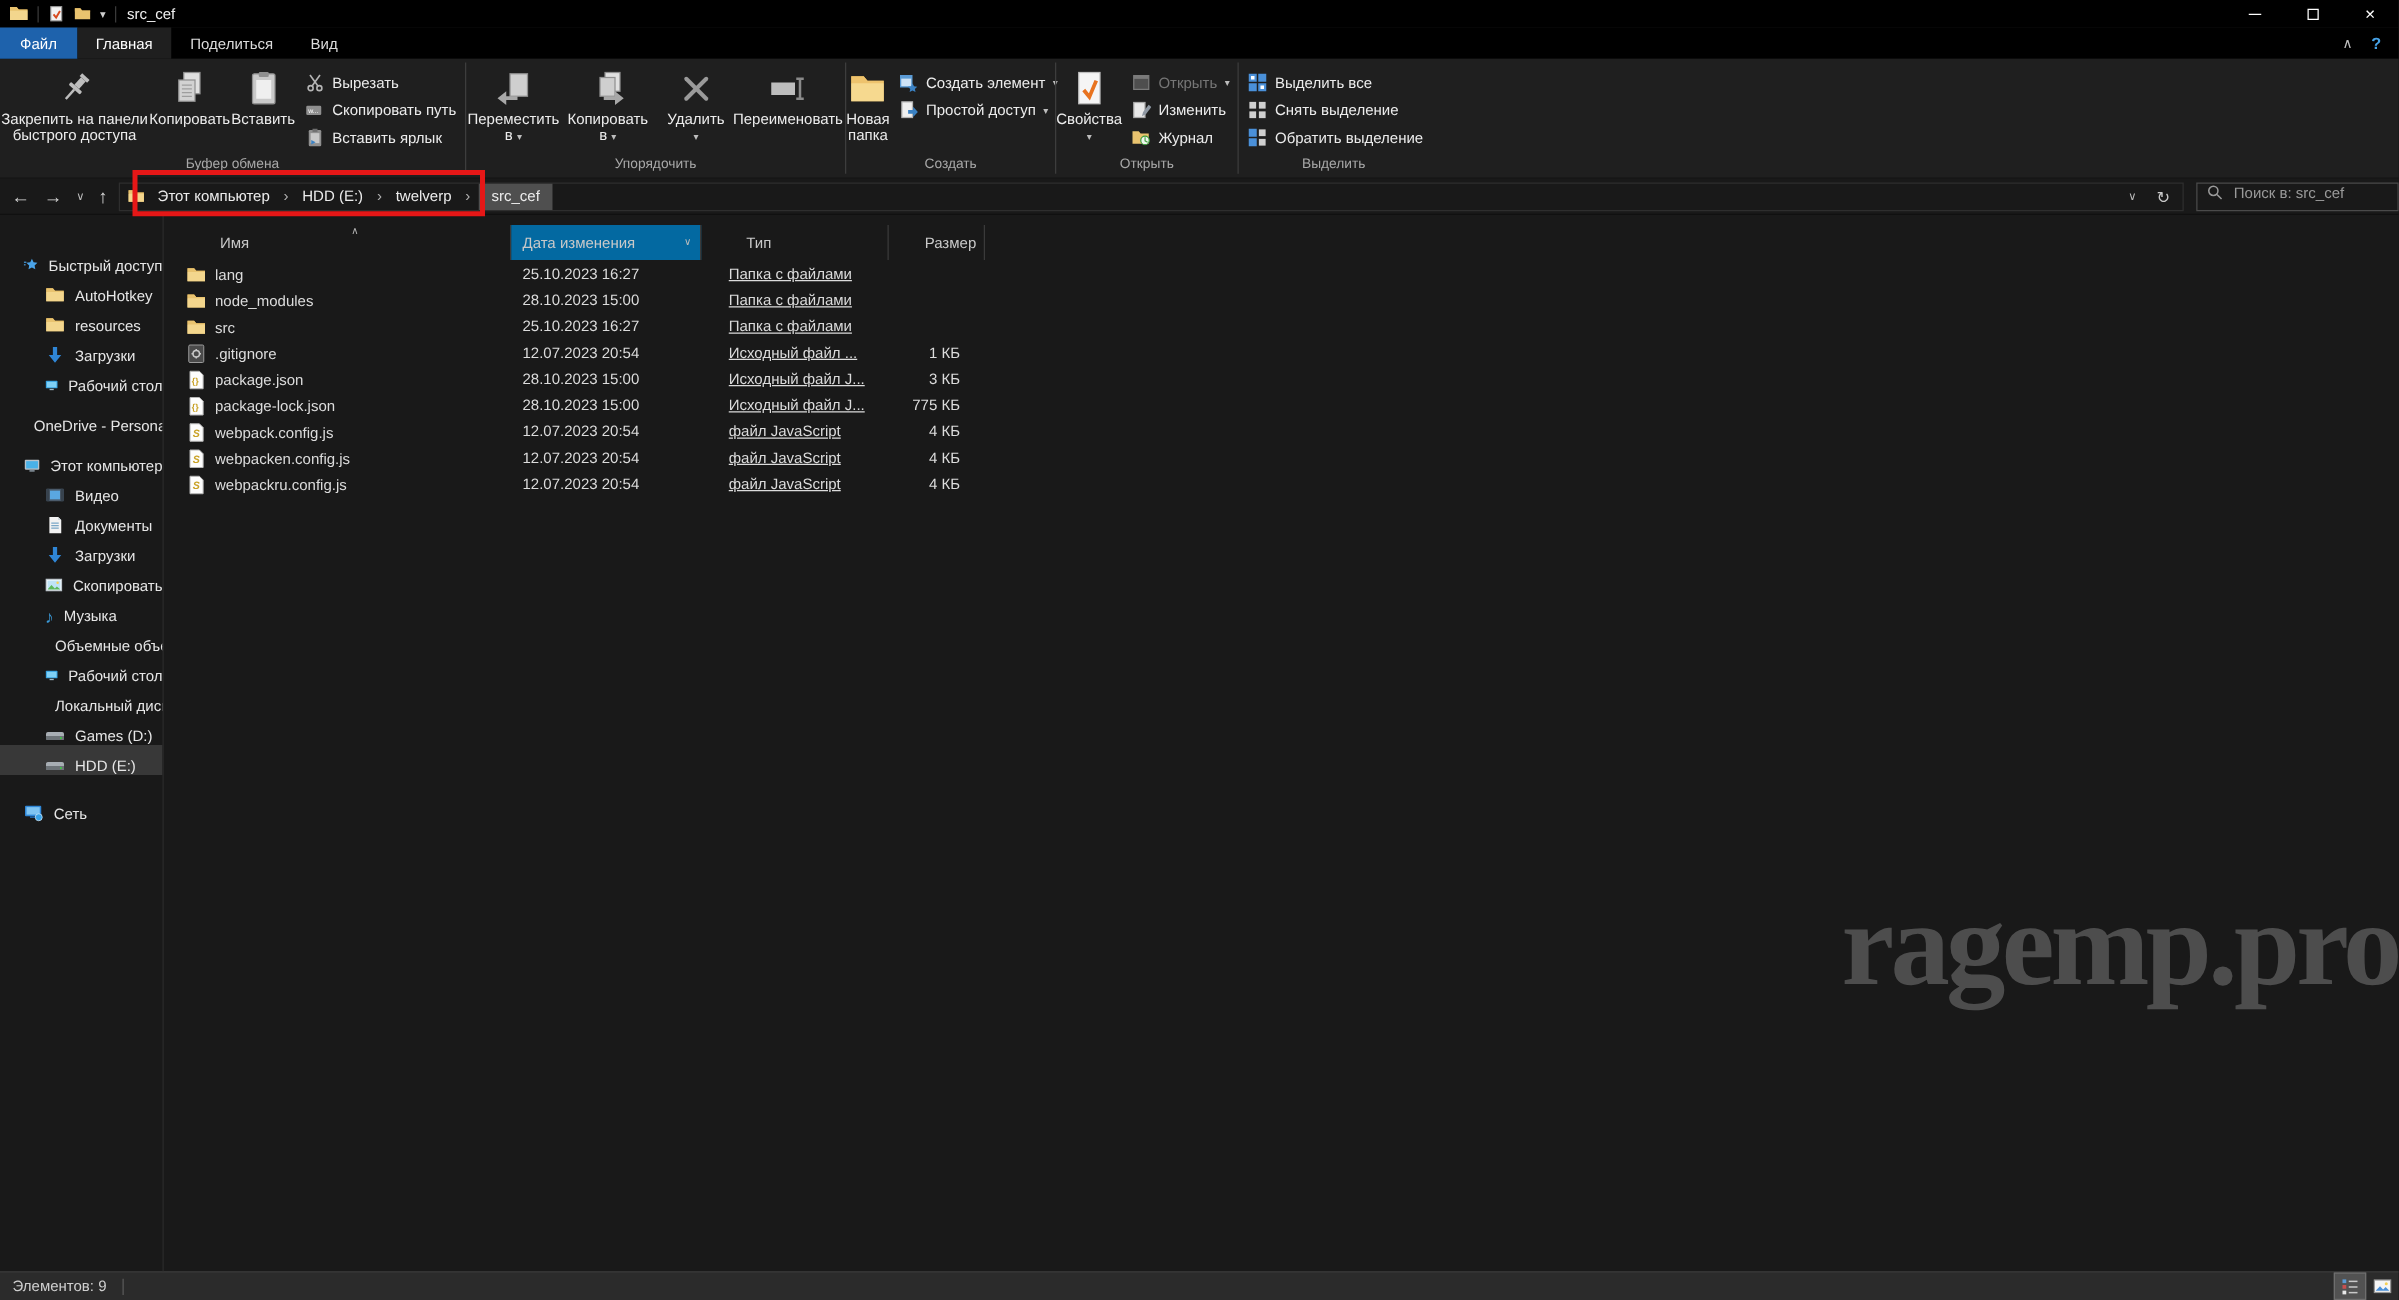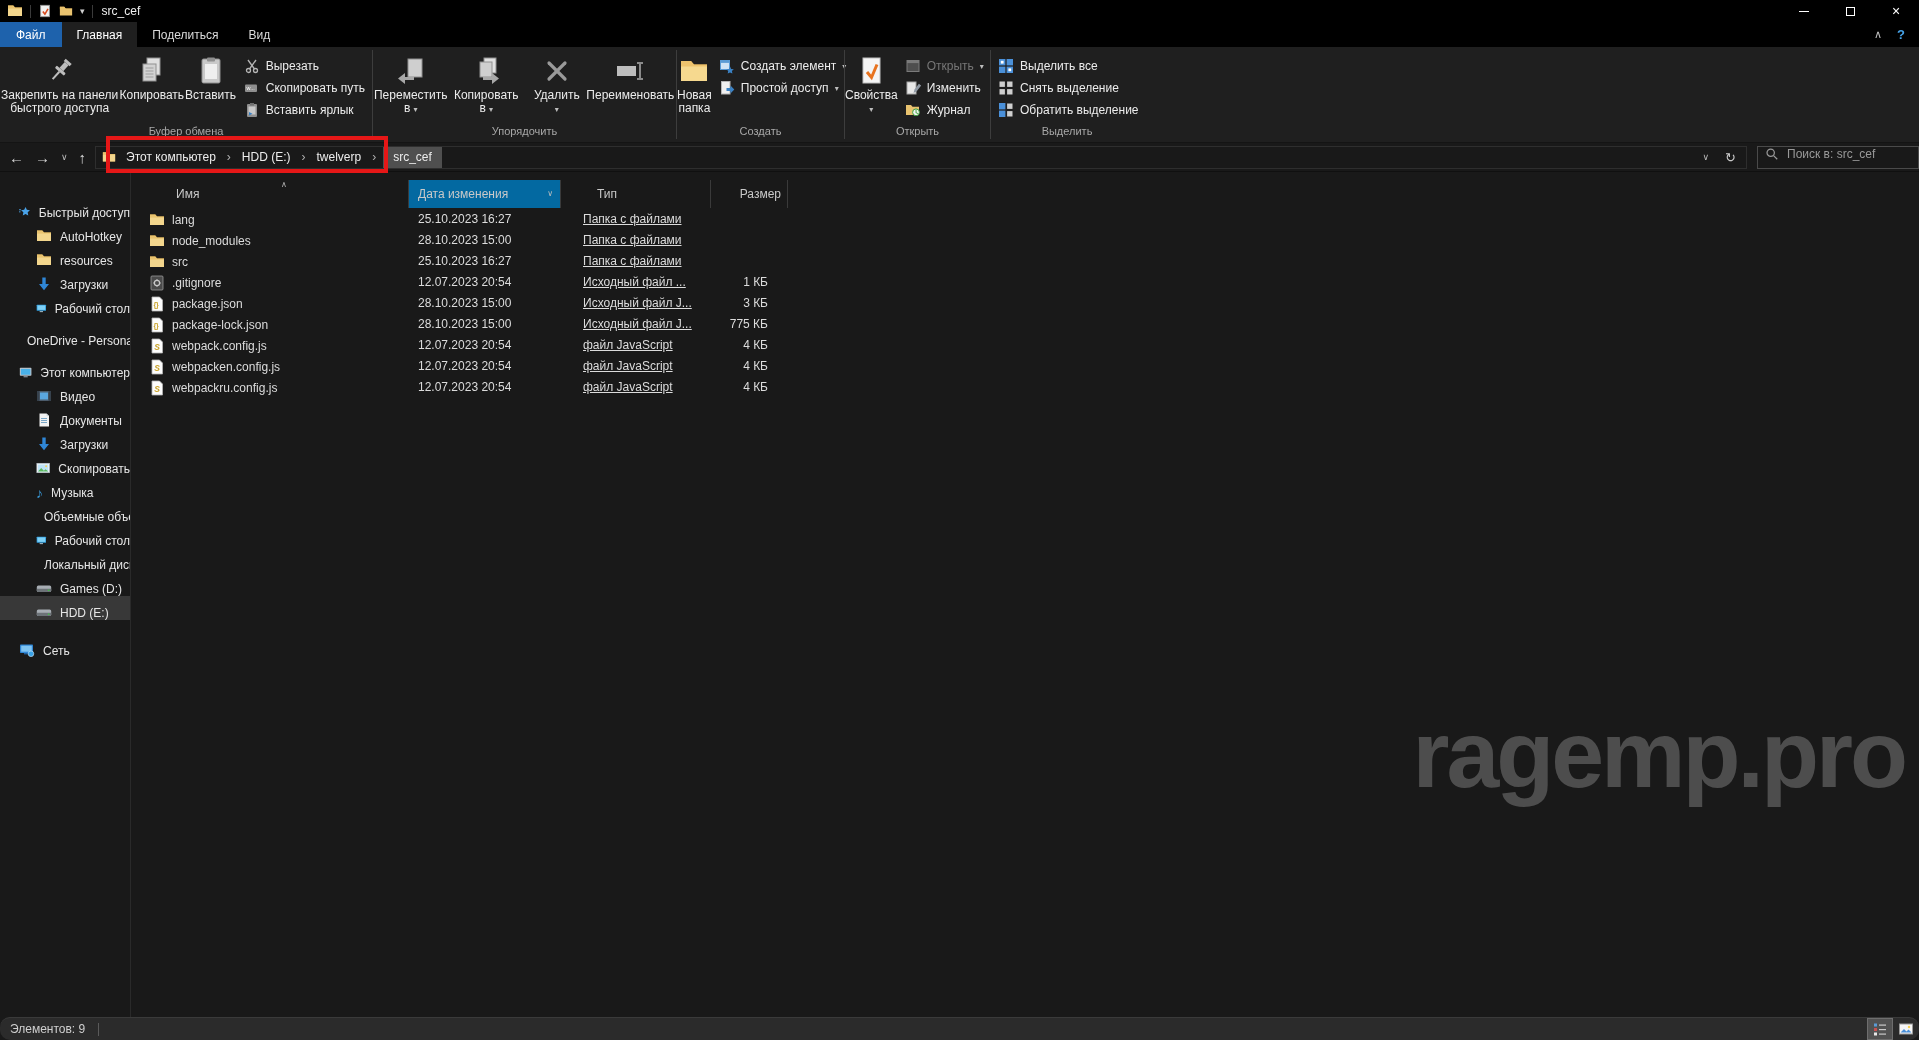--- a/index.html
+++ b/index.html
@@ -81,26 +81,26 @@
   .hc-date{width:152px;background:#0369a1;padding-left:9px;position:relative;}
   .hc-date .hdr-caret{position:absolute;right:7px;top:9px;font-size:8px;color:#bdbdbd;}
   .hc-type{width:150px;padding-left:36px;}
   .hc-size{width:77px;justify-content:flex-end;padding-right:6px;}
   .frows{margin-top:4px;}
   .frow{display:flex;height:21px;align-items:flex-start;color:#dcdcdc;}
   .frow .fc-name{width:278px;display:flex;align-items:center;gap:7px;padding-left:18px;}
   .frow .fc-date{width:138px;padding-left:9px;}
   .frow .fc-type{width:150px;padding-left:36px;text-decoration:underline;}
   .frow .fc-size{width:77px;text-align:right;padding-right:6px;}
-  .watermark{position:absolute;right:14px;top:528px;font-size:95px;font-weight:bold;letter-spacing:-3px;
-    color:rgba(150,150,150,0.42);font-family:Liberation Sans, sans-serif;white-space:nowrap;}
+  .watermark{position:absolute;right:0;top:528px;font-size:95px;font-weight:bold;letter-spacing:-3px;
+    color:rgba(150,150,150,0.42);font-family:Liberation Serif, serif;white-space:nowrap;}
 
   
   .statusbar{height:23px;background:#2b2b2b;border-top:1px solid #3a3a3a;display:flex;align-items:center;
-    padding-left:10px;color:#cfcfcf;border-radius:10px;}
+    padding-left:10px;color:#cfcfcf;}
   .status-sep{width:1px;height:13px;background:#5a5a5a;margin-left:13px;}
   .view-btns{margin-left:auto;display:flex;height:100%;}
   .view-btn{width:26px;display:flex;align-items:center;justify-content:center;}
   .view-btn.active{background:#525252;border:1px solid #6e6e6e;}
 </style>
 </head>
 <body>
 
 <div class="titlebar">
   <div class="qat">

